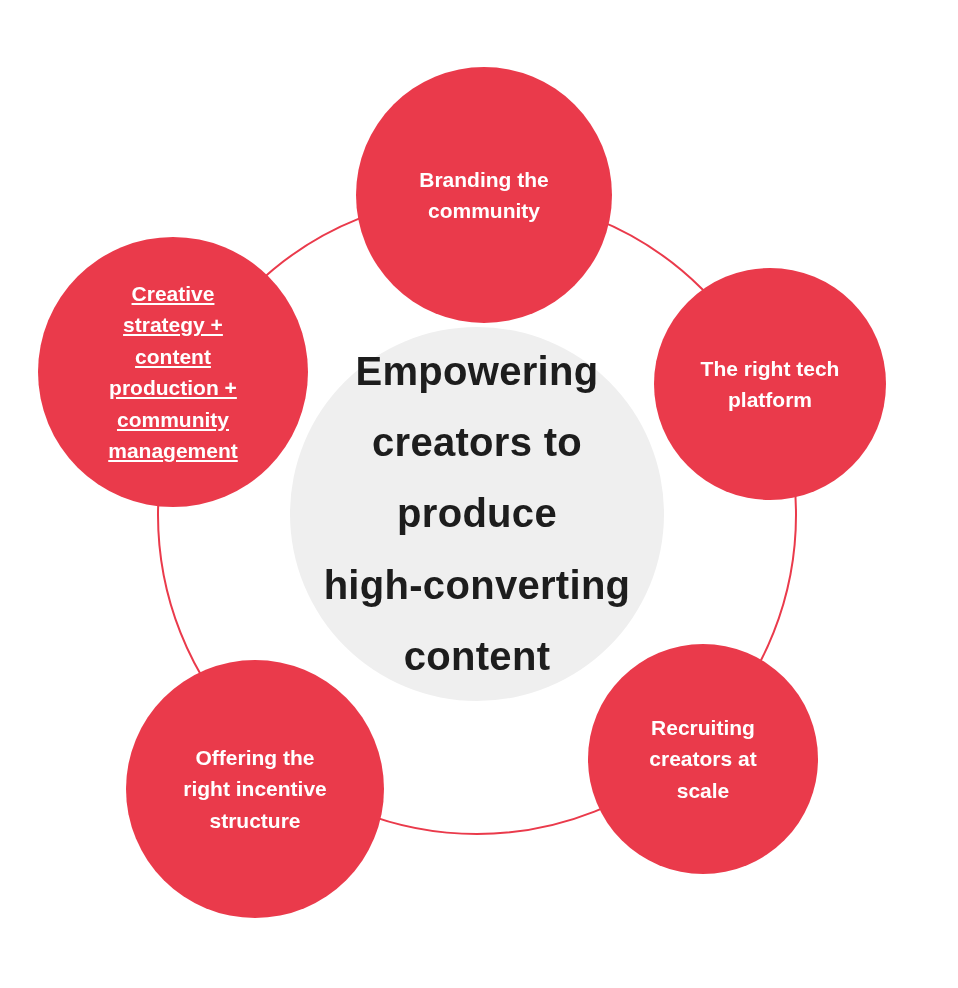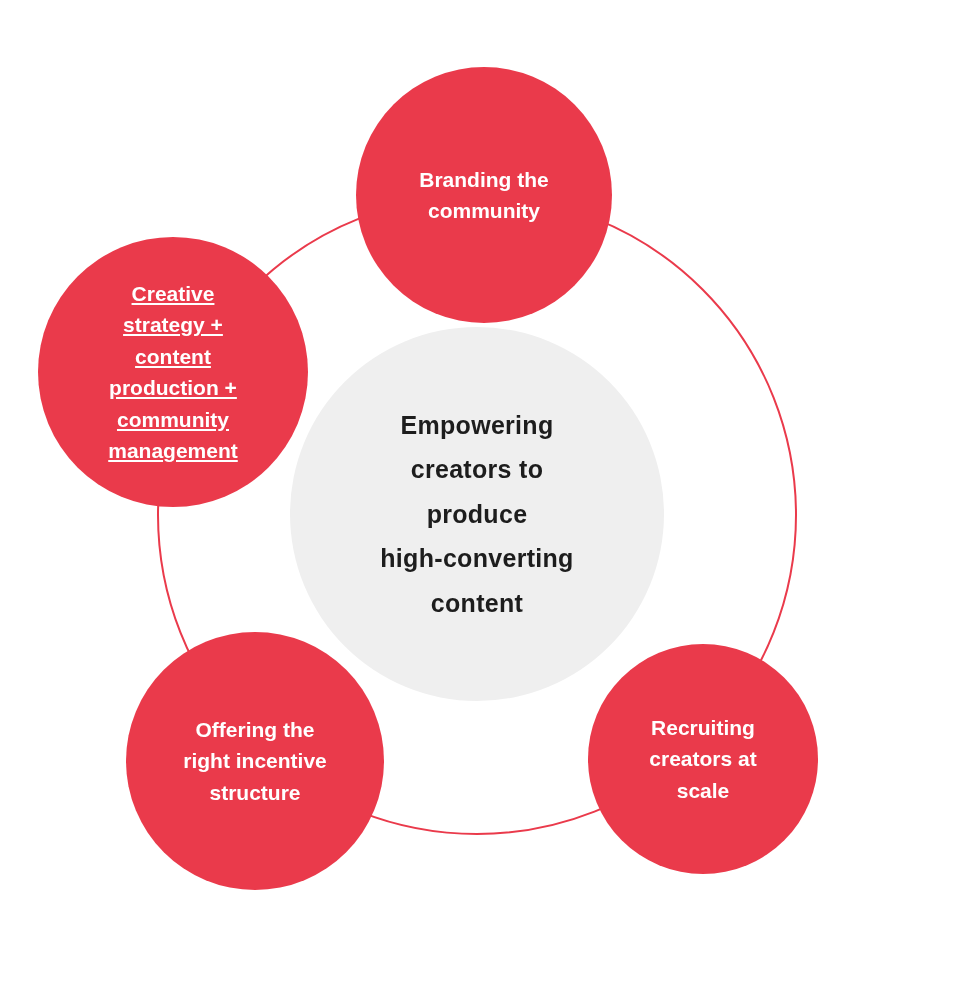--- a/index.html
+++ b/index.html
@@ -48,30 +48,30 @@
     padding: 0 10px;
   }
   .center-circle {
     background: var(--center-fill, #EFEFEF);
     color: var(--center-text, #1D1D1D);
     font-weight: bold;
     z-index: 2;
   }
   .center-circle .label {
     white-space: pre-line;
-    font-size: 25px;
+    font-size: 40px;
     line-height: 1.78;
     letter-spacing: 0.3px;
     padding: 0 8px;
   }
   
   .node-top          { left: 356px; top: 67px;  width: 256px; height: 256px; text-align: center; }
   .node-right-upper  { left: 654px; top: 268px; width: 232px; height: 232px; }
   .node-right-lower  { left: 588px; top: 644px; width: 230px; height: 230px; }
-  .node-left-lower   { left: 126px; top: 632px; width: 258px; height: 258px; }
+  .node-left-lower   { left: 126px; top: 660px; width: 258px; height: 258px; }
   .node-left-upper   { left: 38px;  top: 237px; width: 270px; height: 270px; text-decoration: underline; }
   .center-circle     { left: 290px; top: 327px; width: 374px; height: 374px; }
 </style>
 </head>
 <body>
 
 <div class="canvas">
 
   <div class="ring"></div>
 
@@ -81,20 +81,24 @@
 produce
 high-converting
 content</div>
   </div>
 
   <div class="circle node node-top">
     <div class="label">Branding the
 community</div>
   </div>
 
+  <div class="circle node node-right-upper">
+    <div class="label">The right tech
+platform</div>
+  </div>
 
   <div class="circle node node-right-lower">
     <div class="label">Recruiting
 creators at
 scale</div>
   </div>
 
   <div class="circle node node-left-lower">
     <div class="label">Offering the
 right incentive

